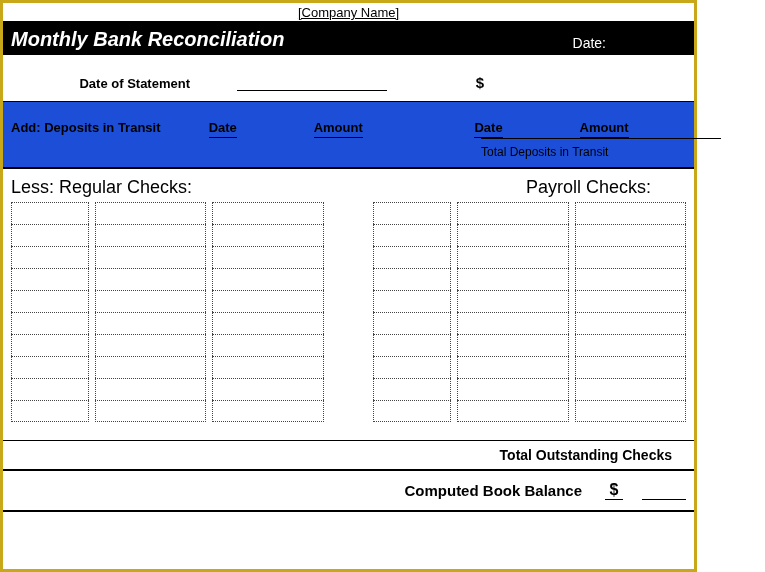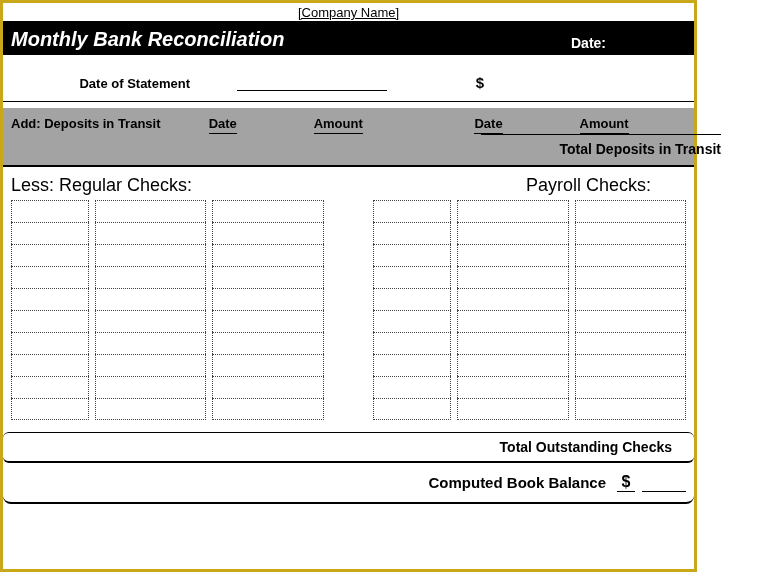--- a/index.html
+++ b/index.html
@@ -20,57 +20,56 @@
   background: #000; color: #fff;
   display: flex; align-items: flex-end;
   padding: 4px 8px;
   height: 34px;
 }
 .title-bar .title {
   font-size: 20px; font-weight: bold; font-style: italic;
   flex: 1;
 }
 .title-bar .date-label {
-  font-size: 14px; font-weight: bold;
+  font-size: 14px; font-weight: normal;
   padding-right: 80px;
 }
 
 .info-row {
   display: flex; align-items: flex-end;
   padding: 18px 8px 10px 8px;
   font-size: 13px; font-weight: bold; gap: 41px;
 }
 .info-row .dos-label { width: 185px; text-align: right; padding-right: 6px; }
 .info-row .dos-input { width: 150px; border-bottom: 1px solid #000; height: 18px; margin-right: 40px; }
 .info-row .eb-label { width: 275px; }
 .info-row .dollar { width: 24px; text-align: center; font-size: 15px; }
 
 .sep-line { height: 1px; background: #000; margin: 0; }
 
 
 .deposits {
-  background: #a3a3a3;
-  padding: 6px 8px 0 8px;
+  background: #1d4ed8;
+  padding: 16px 8px 0 8px;
   border-bottom: 2px solid #000;
-  margin-top: 6px;
 }
 .deposits-grid {
   display: flex; align-items: flex-start; gap: 4px;
 }
 .deposits .row-label { width: 200px; font-size: 13px; font-weight: bold; padding-top: 2px; }
 .col-block { display: flex; flex-direction: row; }
 .col-hdr { font-size: 13px; font-weight: bold; text-align: center; border-bottom: 1px solid #000; padding: 2px 0; }
 .dotted-cell { height: 16px; border-bottom: 1px dotted #333; }
 .col-date { width: 94px; margin-right: 10px; }
 .col-amt { width: 100px; margin-right: 60px; }
 .col-date2 { width: 94px; margin-right: 10px; }
 .col-amt2 { width: 110px; }
 .deposits-total {
-  font-size: 14px; font-weight: bold;
-  text-align: right;
+  font-size: 12px; font-weight: normal;
+  text-align: left;
   padding: 6px 0 8px 0;
   margin-left: 470px;
   border-top: 1px solid #000;
   width: 240px;
 }
 
 
 .checks { padding: 8px 8px 0 8px; }
 .checks-header {
   display: flex; font-size: 18px; font-weight: normal;
@@ -97,32 +96,30 @@
 }
 .tcell.first-col { border-left: 1px dotted #444; }
 .tcell.last-row { border-bottom: 1px dotted #444; }
 
 .outstanding {
   font-size: 14px; font-weight: bold;
   text-align: right;
   padding: 6px 22px 6px 0;
   border-top: 1px solid #000;
   border-bottom: 2px solid #000;
-  margin-top: 12px;
-  border-radius: 6px;
+  margin-top: 18px;
 }
 
 .book-balance {
   display: flex; align-items: center;
   justify-content: flex-end;
   font-size: 15px; font-weight: bold;
   padding: 10px 8px;
   border-bottom: 2px solid #000;
-  gap: 7px;
-  border-radius: 8px;
+  gap: 19px;
 }
 .book-balance .bb-label { padding-right: 4px; }
 .book-balance .bb-dollar { font-size: 16px; width: 18px; text-align: center; border-bottom: 1px solid #000; }
 .book-balance .bb-line { width: 44px; border-bottom: 1px solid #000; height: 18px; }
 </style>
 </head>
 <body>
 
 <div class="frame">
 

